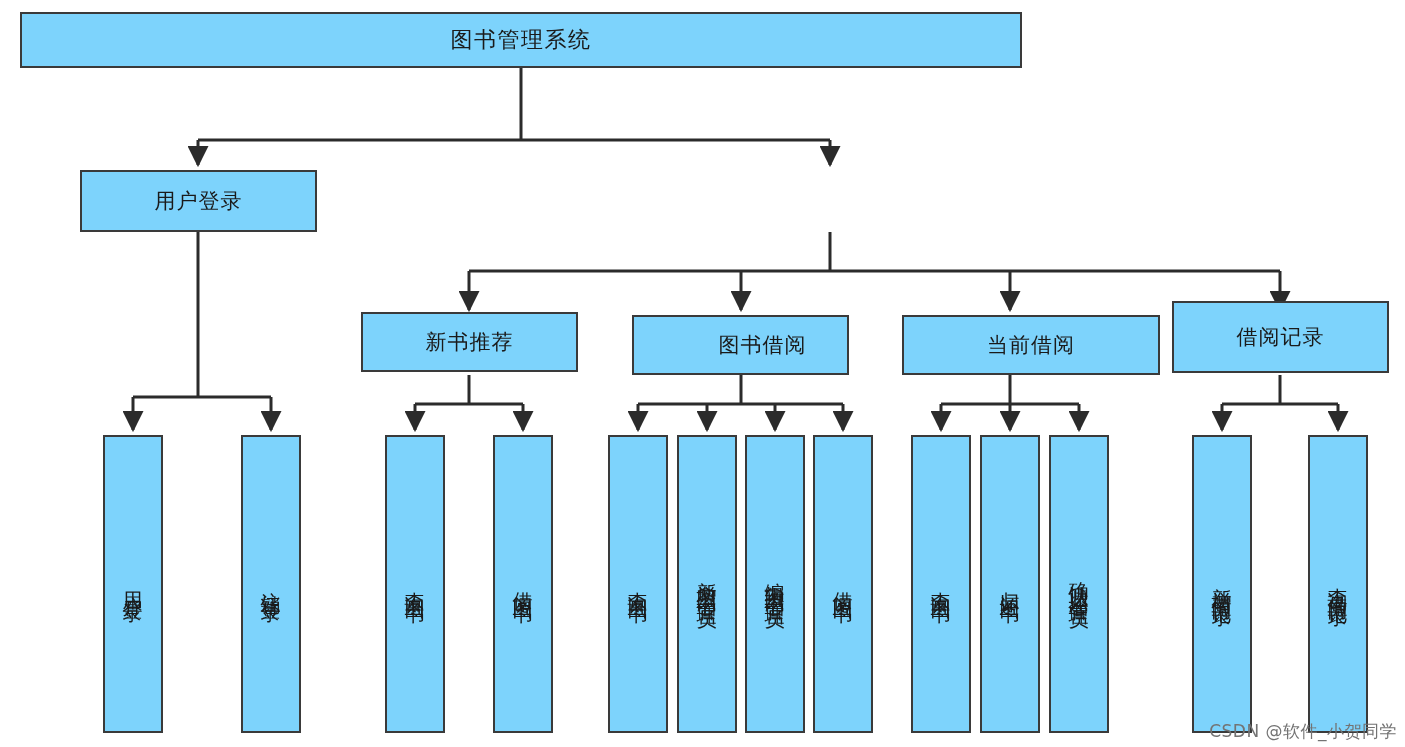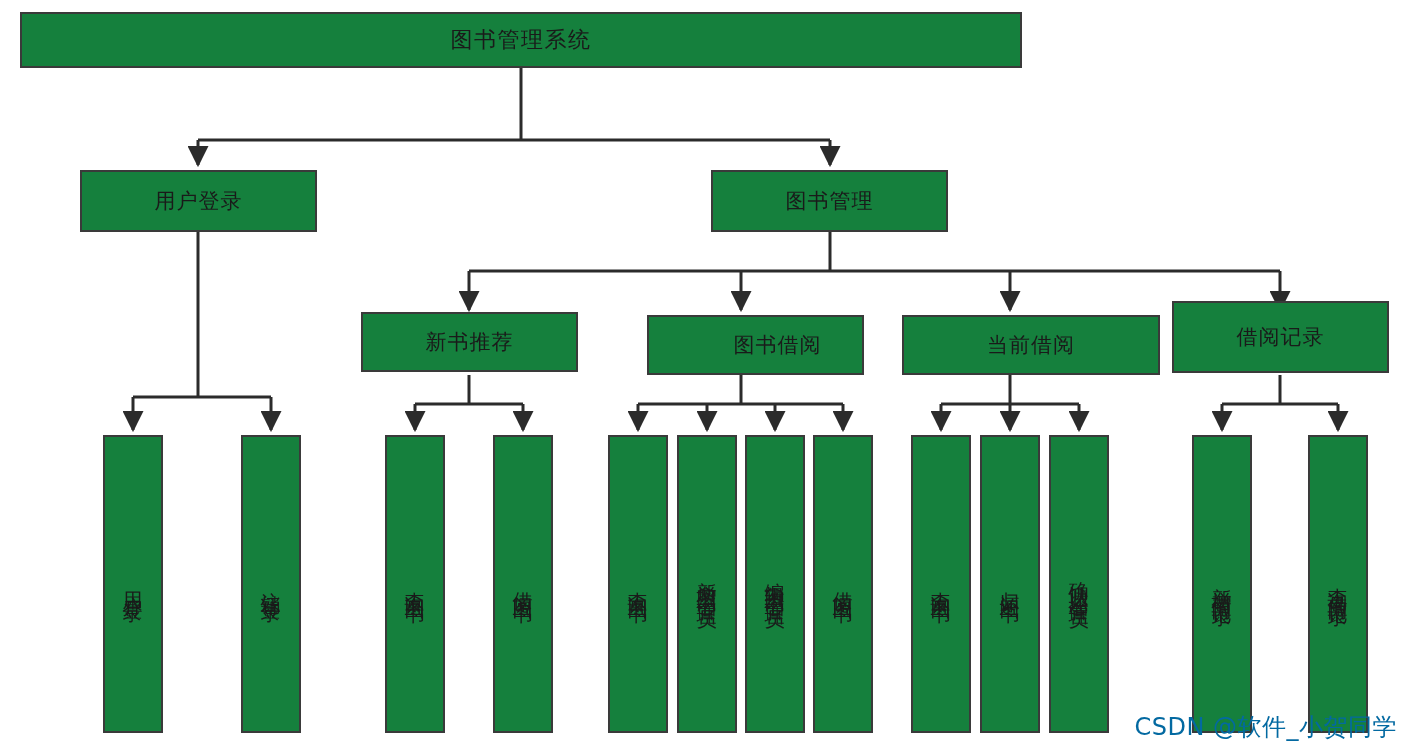--- a/index.html
+++ b/index.html
@@ -15,21 +15,21 @@
     position: relative;
     width: 1405px;
     height: 747px;
     background: #ffffff;
     overflow: hidden;
   }
   
   .node {
     position: absolute;
     box-sizing: border-box;
-    background: #15803d;
+    background: #7dd3fc;
     border: 2.5px solid #3a3a3a;
     display: flex;
     align-items: center;
     justify-content: center;
     color: #1a1a1a;
   }
   .node.horiz {
     font-size: 21px;
     letter-spacing: 1px;
   }
@@ -58,22 +58,22 @@
     top: 0;
     width: 1405px;
     height: 747px;
     pointer-events: none;
   }
   
   .watermark {
     position: absolute;
     right: 8px;
     bottom: 4px;
-    font-size: 24px;
-    color: #0369a1;
+    font-size: 17px;
+    color: #737373;
     letter-spacing: 0.5px;
     white-space: nowrap;
   }
 </style>
 </head>
 <body>
 
 <div id="canvas">
 
   <svg id="wires" viewBox="0 0 1405 747" width="1405" height="747" xmlns="http://www.w3.org/2000/svg">
@@ -126,28 +126,25 @@
     </g>
   </svg>
 
   <div class="node root" style="left:20px; top:12px; width:1002px; height:56px;">
     <span>图书管理系统</span>
   </div>
 
   <div class="node horiz" style="left:80px; top:170px; width:237px; height:62px;">
     <span>用户登录</span>
   </div>
-  <div class="node horiz" style="left:711px; top:170px; width:237px; height:62px;">
-    <span>图书管理</span>
-  </div>
 
   <div class="node horiz" style="left:361px; top:312px; width:217px; height:60px;">
     <span>新书推荐</span>
   </div>
-  <div class="node horiz" style="left:647px; top:315px; width:217px; height:60px;padding-left:44px;">
+  <div class="node horiz" style="left:632px; top:315px; width:217px; height:60px;padding-left:44px;">
     <span>图书借阅</span>
   </div>
   <div class="node horiz" style="left:902px; top:315px; width:258px; height:60px;">
     <span>当前借阅</span>
   </div>
   <div class="node horiz" style="left:1172px; top:301px; width:217px; height:72px;">
     <span>借阅记录</span>
   </div>
 
   <div class="node vert" style="left:103px; top:435px; width:60px; height:298px;">

